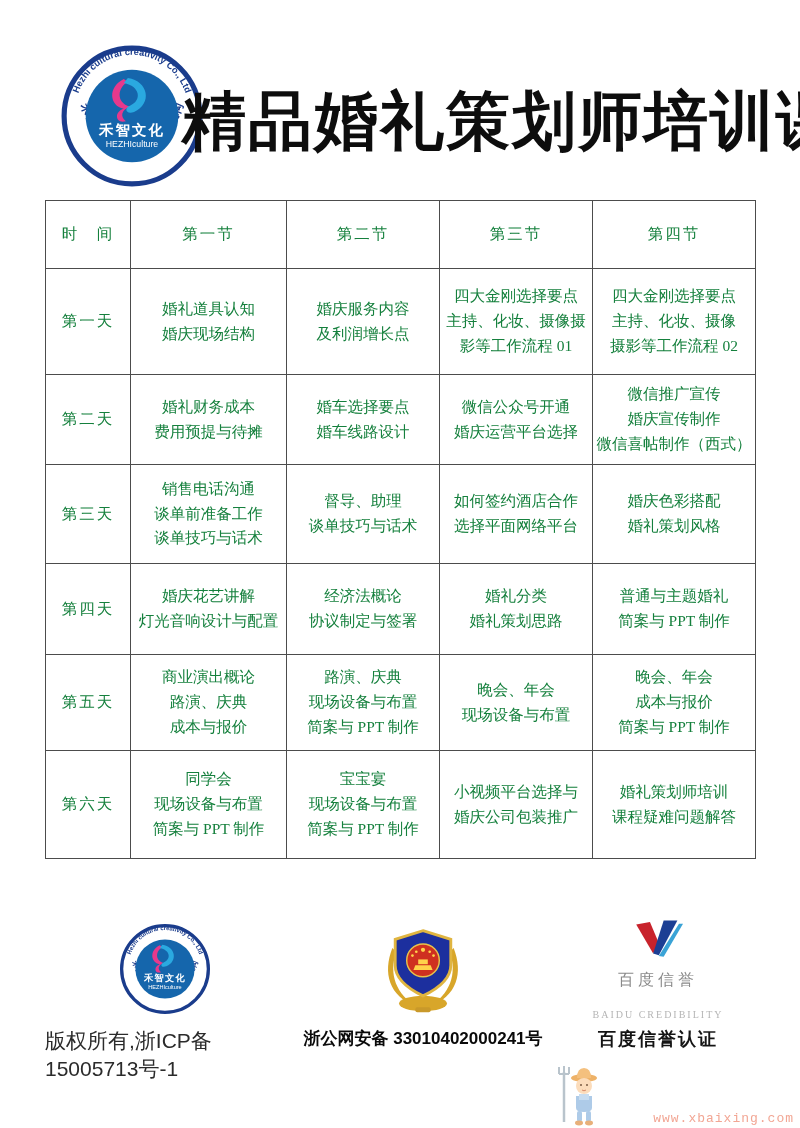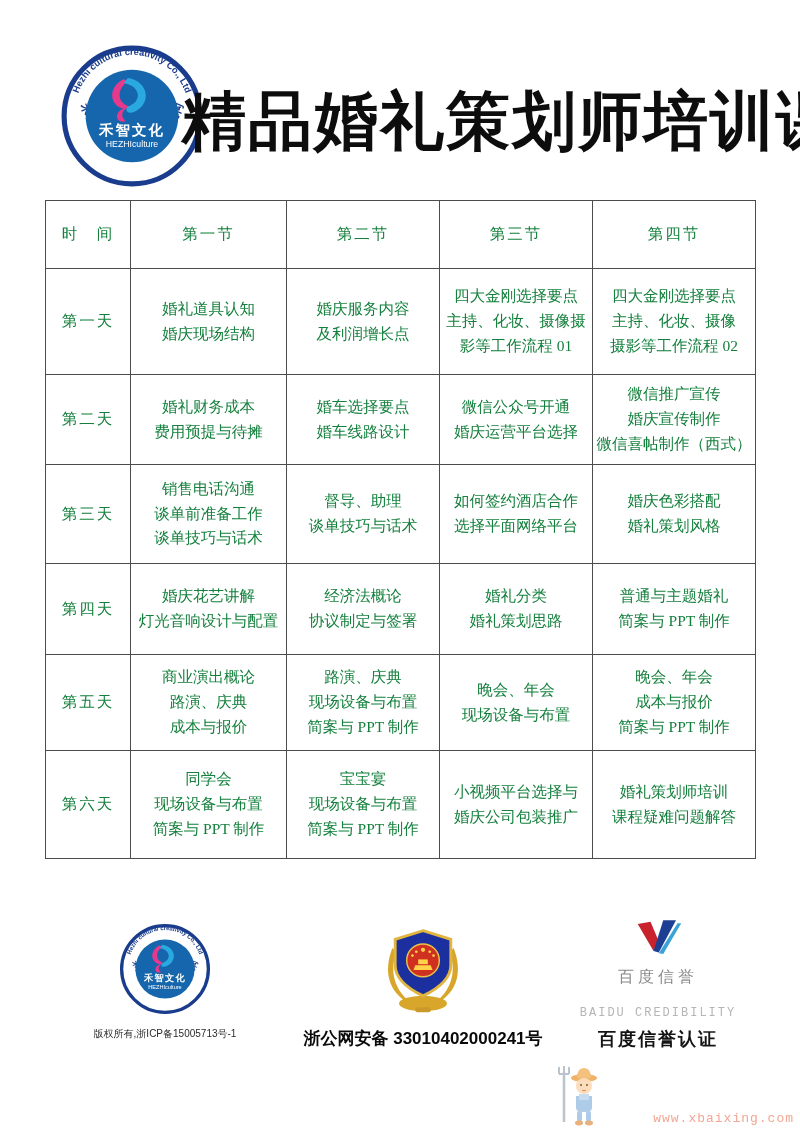--- a/index.html
+++ b/index.html
@@ -24,25 +24,25 @@
     font-size:15.5px;line-height:1.6;white-space:pre-line;color:#15803d;padding:3px 2px;
   }
   td.head-cell{font-size:18px;letter-spacing:2px;white-space:nowrap;font-weight:500;}
   td.day-cell{font-size:18px;letter-spacing:2px;white-space:nowrap;vertical-align:top;padding-top:22px;font-weight:500;}
   
   .footer{position:absolute;left:45px;top:918px;width:710px;display:flex;}
   .f-col{display:flex;flex-direction:column;align-items:center;}
   .f-col1{width:240px;} .f-col2{width:276px;} .f-col3{width:194px;}
   .f-icon-area{height:102px;display:flex;flex-direction:column;align-items:center;justify-content:center;}
   .f-caption{font-family:"Liberation Sans","DejaVu Sans",sans-serif;margin-top:7px;}
-  .icp-text{font-size:10px;color:#2b2b2b;}
+  .icp-text{font-size:21px;color:#2b2b2b;}
   .police-text{font-size:17px;font-weight:bold;color:#0a0a0a;}
   .baidu-cert-text{font-size:18px;font-weight:600;color:#141414;letter-spacing:2px;}
   .baidu-cn{font-family:"Liberation Sans",sans-serif;font-size:16px;color:#8a8a8a;letter-spacing:4px;margin-top:10px;}
-  .baidu-en{font-family:Liberation Mono, monospace;font-size:12px;color:#b5b5b5;letter-spacing:2px;margin-top:18px;}
+  .baidu-en{font-family:Liberation Serif, serif;font-size:10px;color:#b5b5b5;letter-spacing:2px;margin-top:18px;}
   
   .watermark{position:absolute;right:6px;bottom:2px;display:flex;align-items:flex-end;}
   .wm-text{display:flex;flex-direction:column;align-items:flex-start;margin-left:2px;}
   .wm-name{font-size:37px;font-weight:bold;color:#9ccf86;letter-spacing:5px;line-height:1;}
   .wm-url{font-family:"Liberation Mono","DejaVu Sans Mono",monospace;font-size:13px;color:#f2a694;margin-top:-6px;letter-spacing:1px;margin-left:48px;}
 </style>
 </head>
 <body>
 
 <div class="header">

